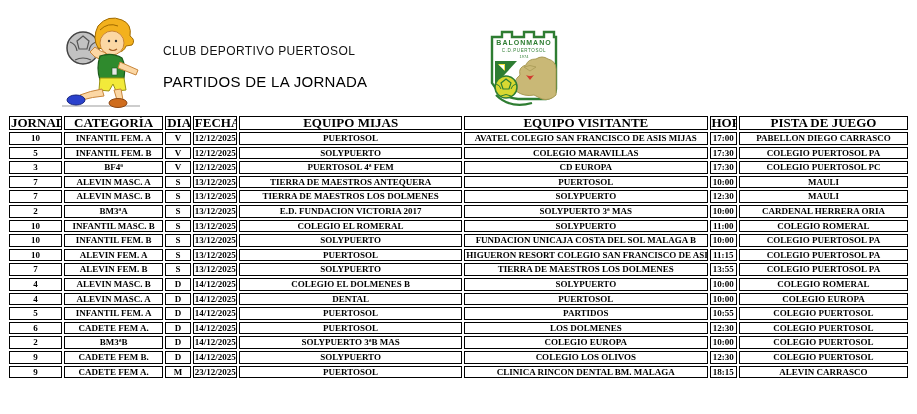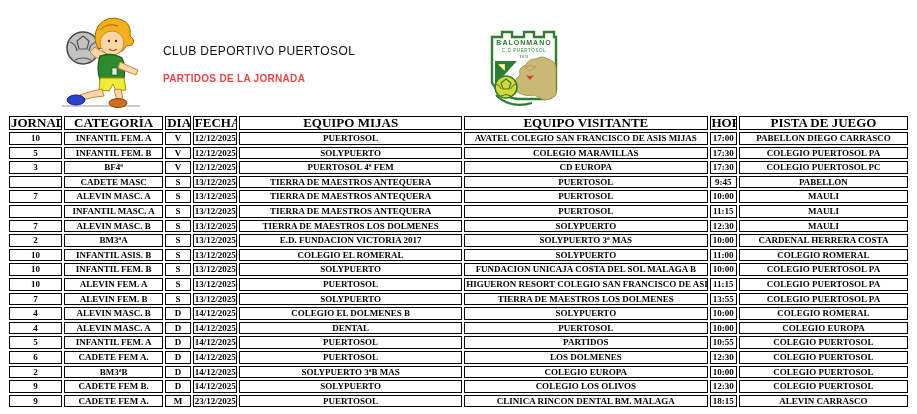--- a/index.html
+++ b/index.html
@@ -4,21 +4,21 @@
 <style>
   html,body{margin:0;padding:0;background:#fff;}
   .page{position:relative;width:917px;height:414px;background:#ffffff;overflow:hidden;
         font-family:"Liberation Serif",serif;}
   
   .mascot{position:absolute;left:56px;top:10px;width:90px;height:100px;}
   .crest{position:absolute;left:486px;top:27px;width:76px;height:80px;}
   .club-name{position:absolute;left:163px;top:44px;font-family:"Liberation Sans",sans-serif;
              font-size:12px;color:#111;letter-spacing:.4px;}
   .page-title{position:absolute;left:163px;top:73px;font-family:"Liberation Sans",sans-serif;
-              font-size:10px;font-weight:bold;color:#ef4444;letter-spacing:.3px;}
+              font-size:15px;font-weight:normal;color:#000000;letter-spacing:.3px;}
   
   table.matches{position:absolute;left:7px;top:114px;width:903px;
         border-collapse:separate;border-spacing:2px;table-layout:fixed;
         background:#fff;}
   table.matches th, table.matches td{
         border:1px solid #000;padding:0 1px;text-align:center;vertical-align:middle;
         font-weight:bold;white-space:nowrap;overflow:hidden;background:#fff;color:#000;}
   table.matches th{font-size:13px;height:12px;line-height:12px;text-align:center;}
   table.matches td{font-size:9px;height:10.6px;line-height:10.6px;}
   td.gray{color:#7b7b7b;}
@@ -130,72 +130,52 @@
       <td>3</td>
       <td>BF4ª</td>
       <td>V</td>
       <td>12/12/2025</td>
       <td>PUERTOSOL 4ª FEM</td>
       <td>CD EUROPA</td>
       <td>17:30</td>
       <td>COLEGIO PUERTOSOL PC</td>
     </tr>
         <tr>
-      <td></td>
-      <td>CADETE MASC</td>
-      <td>S</td>
-      <td>13/12/2025</td>
-      <td>TIERRA DE MAESTROS ANTEQUERA</td>
-      <td>PUERTOSOL</td>
-      <td>9:45</td>
-      <td>PABELLON</td>
-    </tr>
-        <tr>
       <td>7</td>
       <td>ALEVIN MASC. A</td>
       <td>S</td>
       <td>13/12/2025</td>
       <td>TIERRA DE MAESTROS ANTEQUERA</td>
       <td>PUERTOSOL</td>
       <td>10:00</td>
       <td>MAULI</td>
     </tr>
         <tr>
-      <td></td>
-      <td>INFANTIL MASC. A</td>
-      <td>S</td>
-      <td>13/12/2025</td>
-      <td>TIERRA DE MAESTROS ANTEQUERA</td>
-      <td>PUERTOSOL</td>
-      <td>11:15</td>
-      <td>MAULI</td>
-    </tr>
-        <tr>
       <td>7</td>
       <td>ALEVIN MASC. B</td>
       <td>S</td>
       <td>13/12/2025</td>
       <td class="gray">TIERRA DE MAESTROS LOS DOLMENES</td>
       <td>SOLYPUERTO</td>
       <td>12:30</td>
       <td>MAULI</td>
     </tr>
         <tr>
       <td>2</td>
       <td>BM3ªA</td>
       <td>S</td>
       <td>13/12/2025</td>
       <td class="gray">E.D. FUNDACION VICTORIA 2017</td>
       <td>SOLYPUERTO 3ª MAS</td>
       <td>10:00</td>
-      <td>CARDENAL HERRERA COSTA</td>
-    </tr>
-        <tr>
-      <td>10</td>
-      <td>INFANTIL ASIS. B</td>
+      <td>CARDENAL HERRERA ORIA</td>
+    </tr>
+        <tr>
+      <td>10</td>
+      <td>INFANTIL MASC. B</td>
       <td>S</td>
       <td>13/12/2025</td>
       <td>COLEGIO EL ROMERAL</td>
       <td>SOLYPUERTO</td>
       <td>11:00</td>
       <td>COLEGIO ROMERAL</td>
     </tr>
         <tr>
       <td>10</td>
       <td>INFANTIL FEM. B</td>

